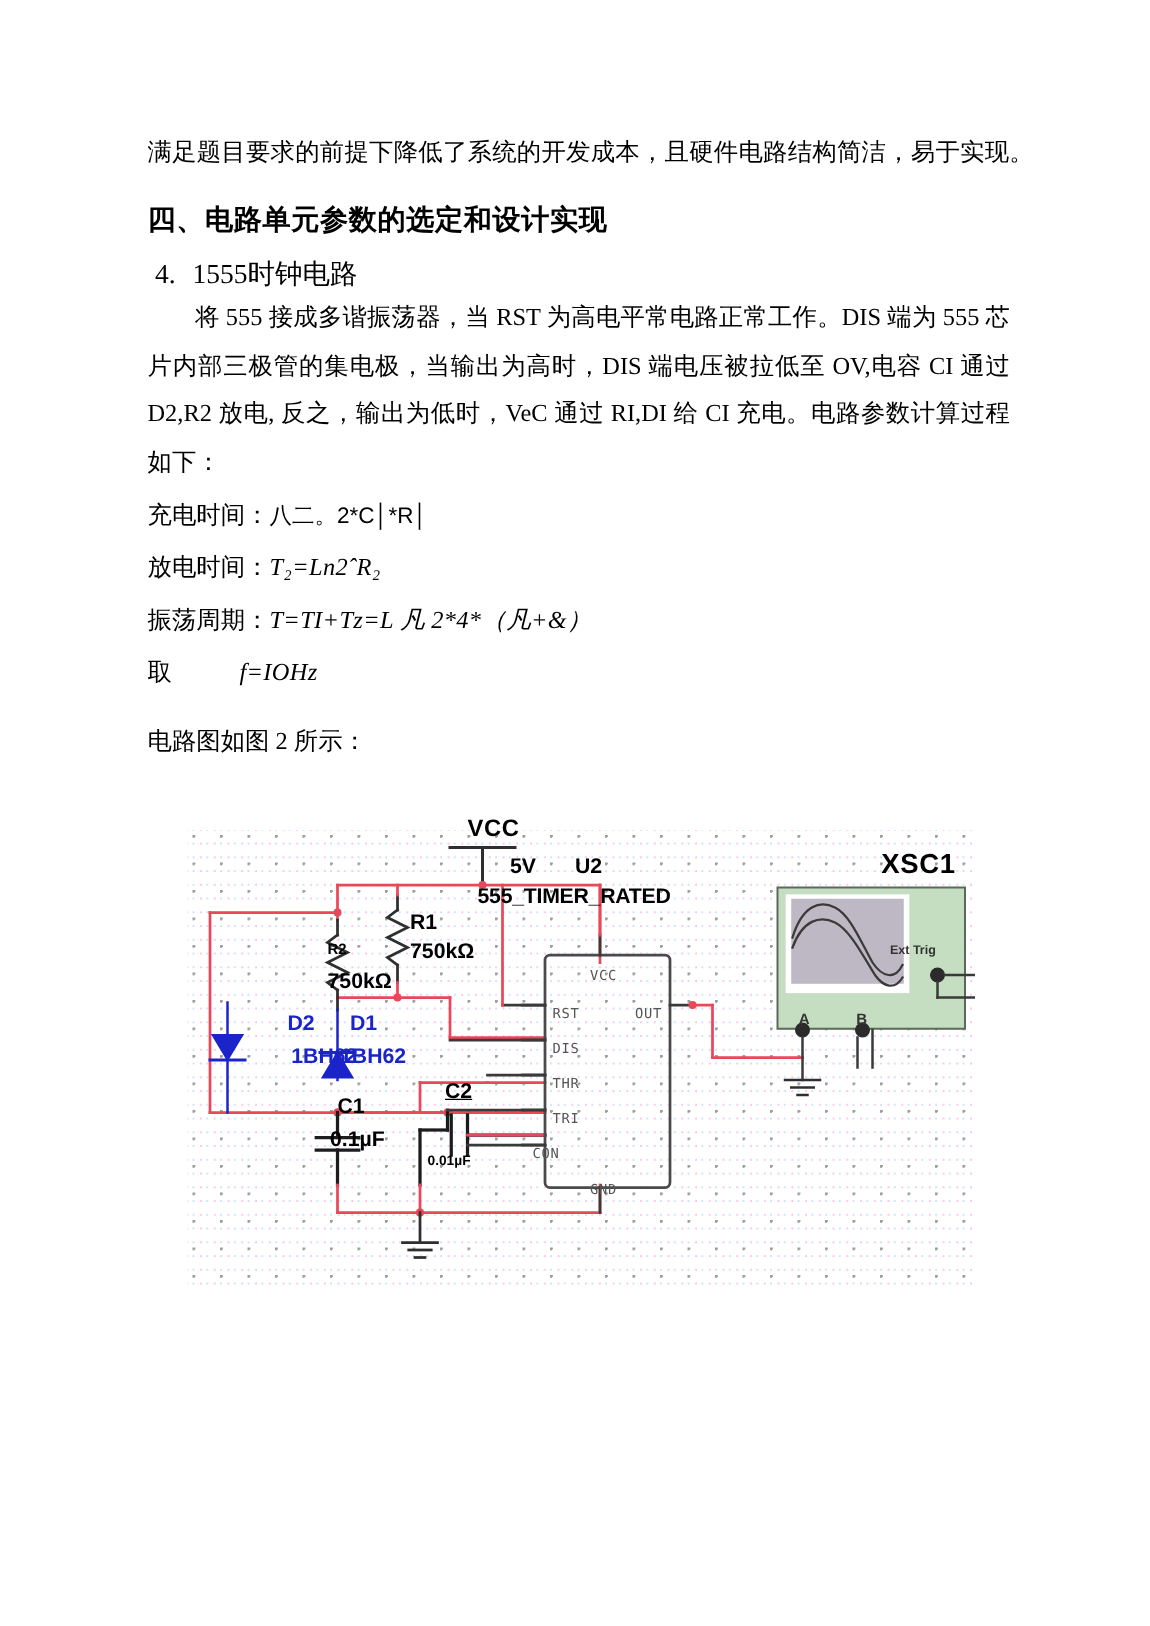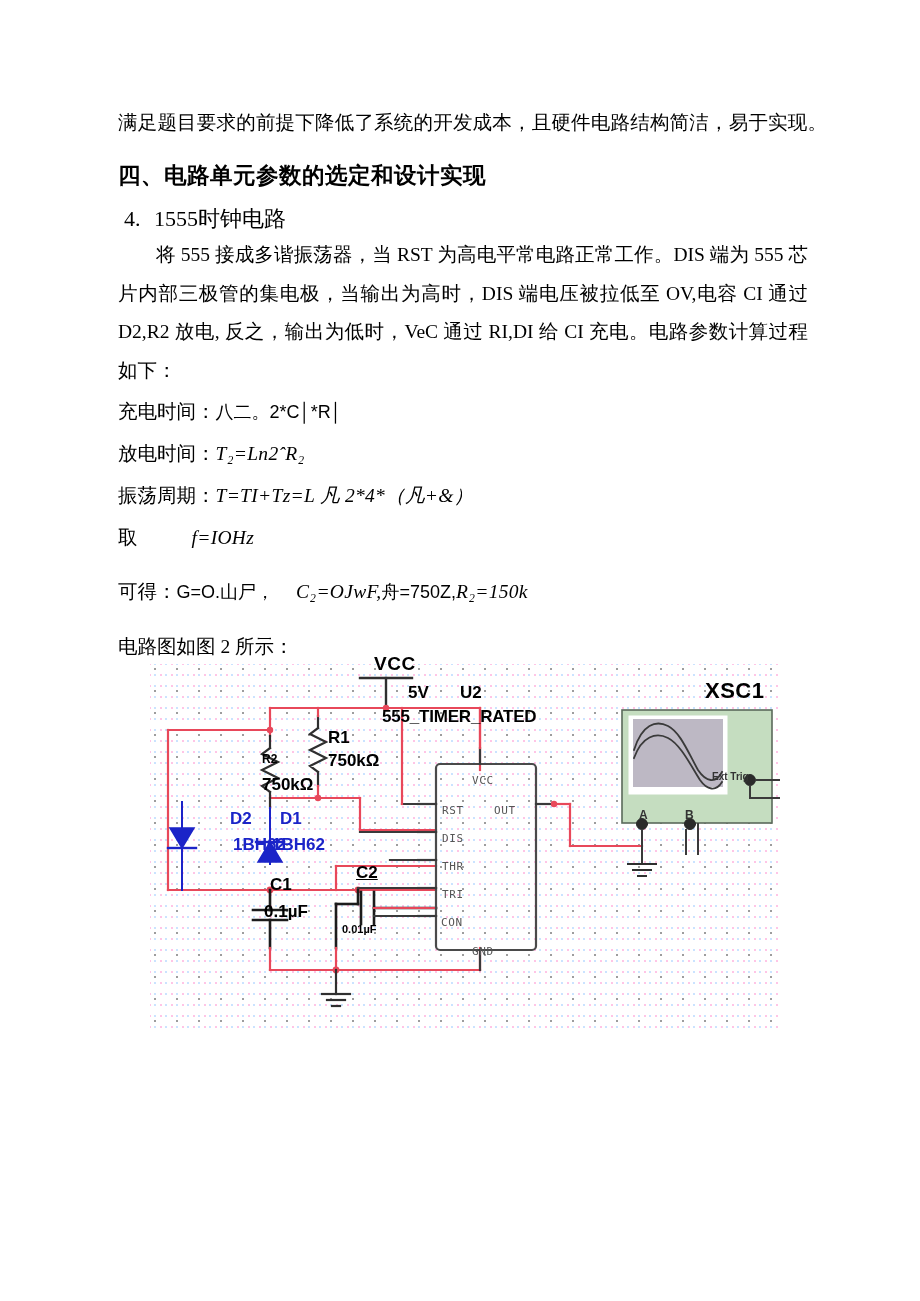--- a/index.html
+++ b/index.html
@@ -161,35 +161,35 @@
   .pin-txt {
     position: absolute;
     font-family: "DejaVu Sans Mono", "Liberation Mono", monospace;
     font-size: 11px;
     color: #555555;
     letter-spacing: 0.6px;
     white-space: nowrap;
   }
   .pin-vcc { left: 322px; top: 122px; }
   .pin-rst { left: 292px; top: 152px; }
-  .pin-out { left: 344px; top: 152px; }
+  .pin-out { left: 358px; top: 152px; }
   .pin-dis { left: 292px; top: 180px; }
   .pin-thr { left: 292px; top: 208px; }
   .pin-tri { left: 292px; top: 236px; }
-  .pin-con { left: 291px; top: 264px; }
+  .pin-con { left: 276px; top: 264px; }
   .pin-gnd { left: 322px; top: 293px; }
 
   .scope-txt {
     position: absolute;
     font-family: "Liberation Sans", "DejaVu Sans", sans-serif;
     color: #333333;
     white-space: nowrap;
     line-height: 1;
   }
-  .scope-exttrig { left: 562px; top: 120px; font-size: 10px; font-weight: bold; }
+  .scope-exttrig { left: 562px; top: 104px; font-size: 10px; font-weight: bold; }
   .scope-a { left: 489px; top: 157px; font-size: 12px; font-weight: bold; }
   .scope-b { left: 535px; top: 157px; font-size: 12px; font-weight: bold; }
 </style>
 </head>
 <body>
 
 <div class="page">
 
   <div class="doc-body">
 
@@ -212,23 +212,20 @@
     </p>
 
     <p class="formula-line">
       <span class="lbl">振荡周期：</span><span class="mono-ital">T=TI+Tz=L 凡 2*4*（凡+&amp;）</span>
     </p>
 
     <p class="formula-line">
       <span class="lbl">取</span><span class="gap-wide"></span><span class="mono-ital">f=IOHz</span>
     </p>
 
-    <p class="formula-line" style="margin-top:14px;">
-      <span class="lbl">可得：</span><span class="sansbit">G=O.山尸，</span><span class="gap-mid"></span><span class="mono-ital">C₂=OJwF,</span><span class="sansbit">舟=750Z,</span><span class="mono-ital">R₂=150k</span>
-    </p>
 
     <p class="caption-line">电路图如图 2 所示：</p>
 
   </div>
 
   <div class="figure">
 
     <div class="grid"></div>
 
     <svg class="fig-svg" viewBox="0 0 630 382">

